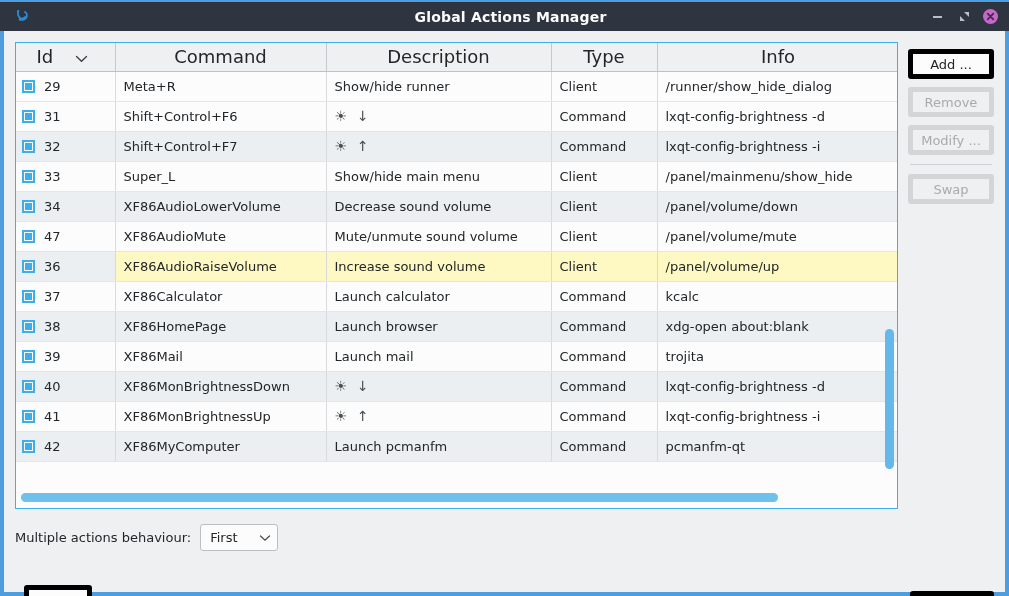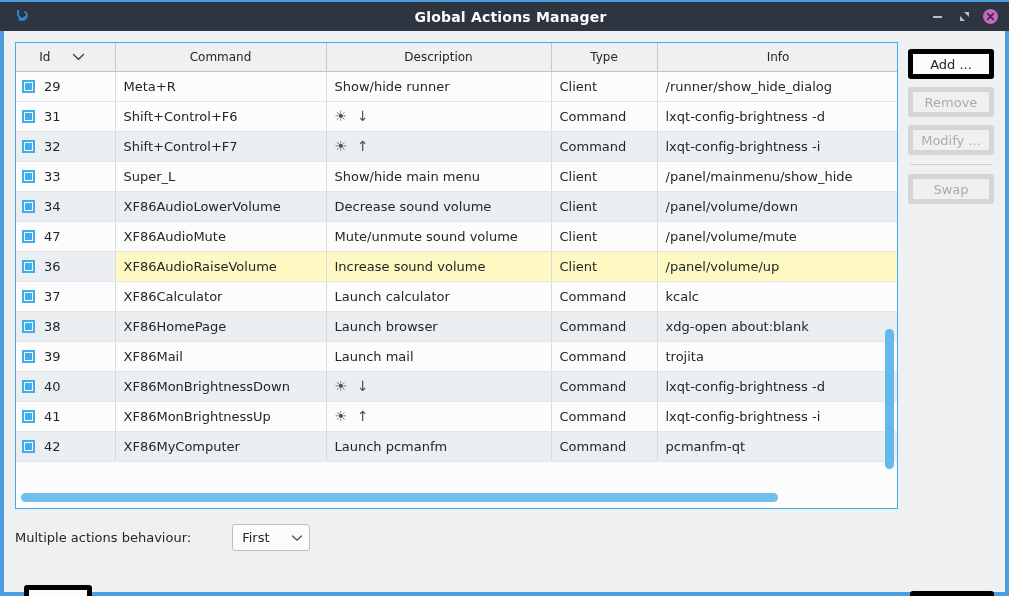--- a/index.html
+++ b/index.html
@@ -131,21 +131,21 @@
     background: #eff0f1;
     border-right: 1px solid #c6c9cc;
     border-bottom: 1px solid #bfc2c5;
     font-weight: normal;
     height: 28px;
     padding: 0 6px;
     color: #232629;
     text-align: center;
     position: relative;
     box-sizing: border-box;
-    font-size: 12px;
+    font-size: 18px;
   }
   table.actions th.th-id {
     text-align: left;
     padding-left: 0;
   }
   .th-id-inner {
     display: flex;
     align-items: center;
     justify-content: center;
     gap: 22px;
@@ -285,21 +285,20 @@
     height: 27px;
     border: 1px solid #bcbfc2;
     border-radius: 3px;
     background: #fcfcfc;
     display: flex;
     align-items: center;
     padding: 0 6px 0 9px;
     box-sizing: border-box;
     cursor: pointer;
     font-size: 13px;
-    margin-left: 32px;
   }
   .combo .combo-val { flex: 1; }
   .combo .combo-arrow { display: block; }
 
   .bottom-row {
     display: flex;
     align-items: center;
     margin-top: 12px;
     padding-bottom: 12px;
   }

